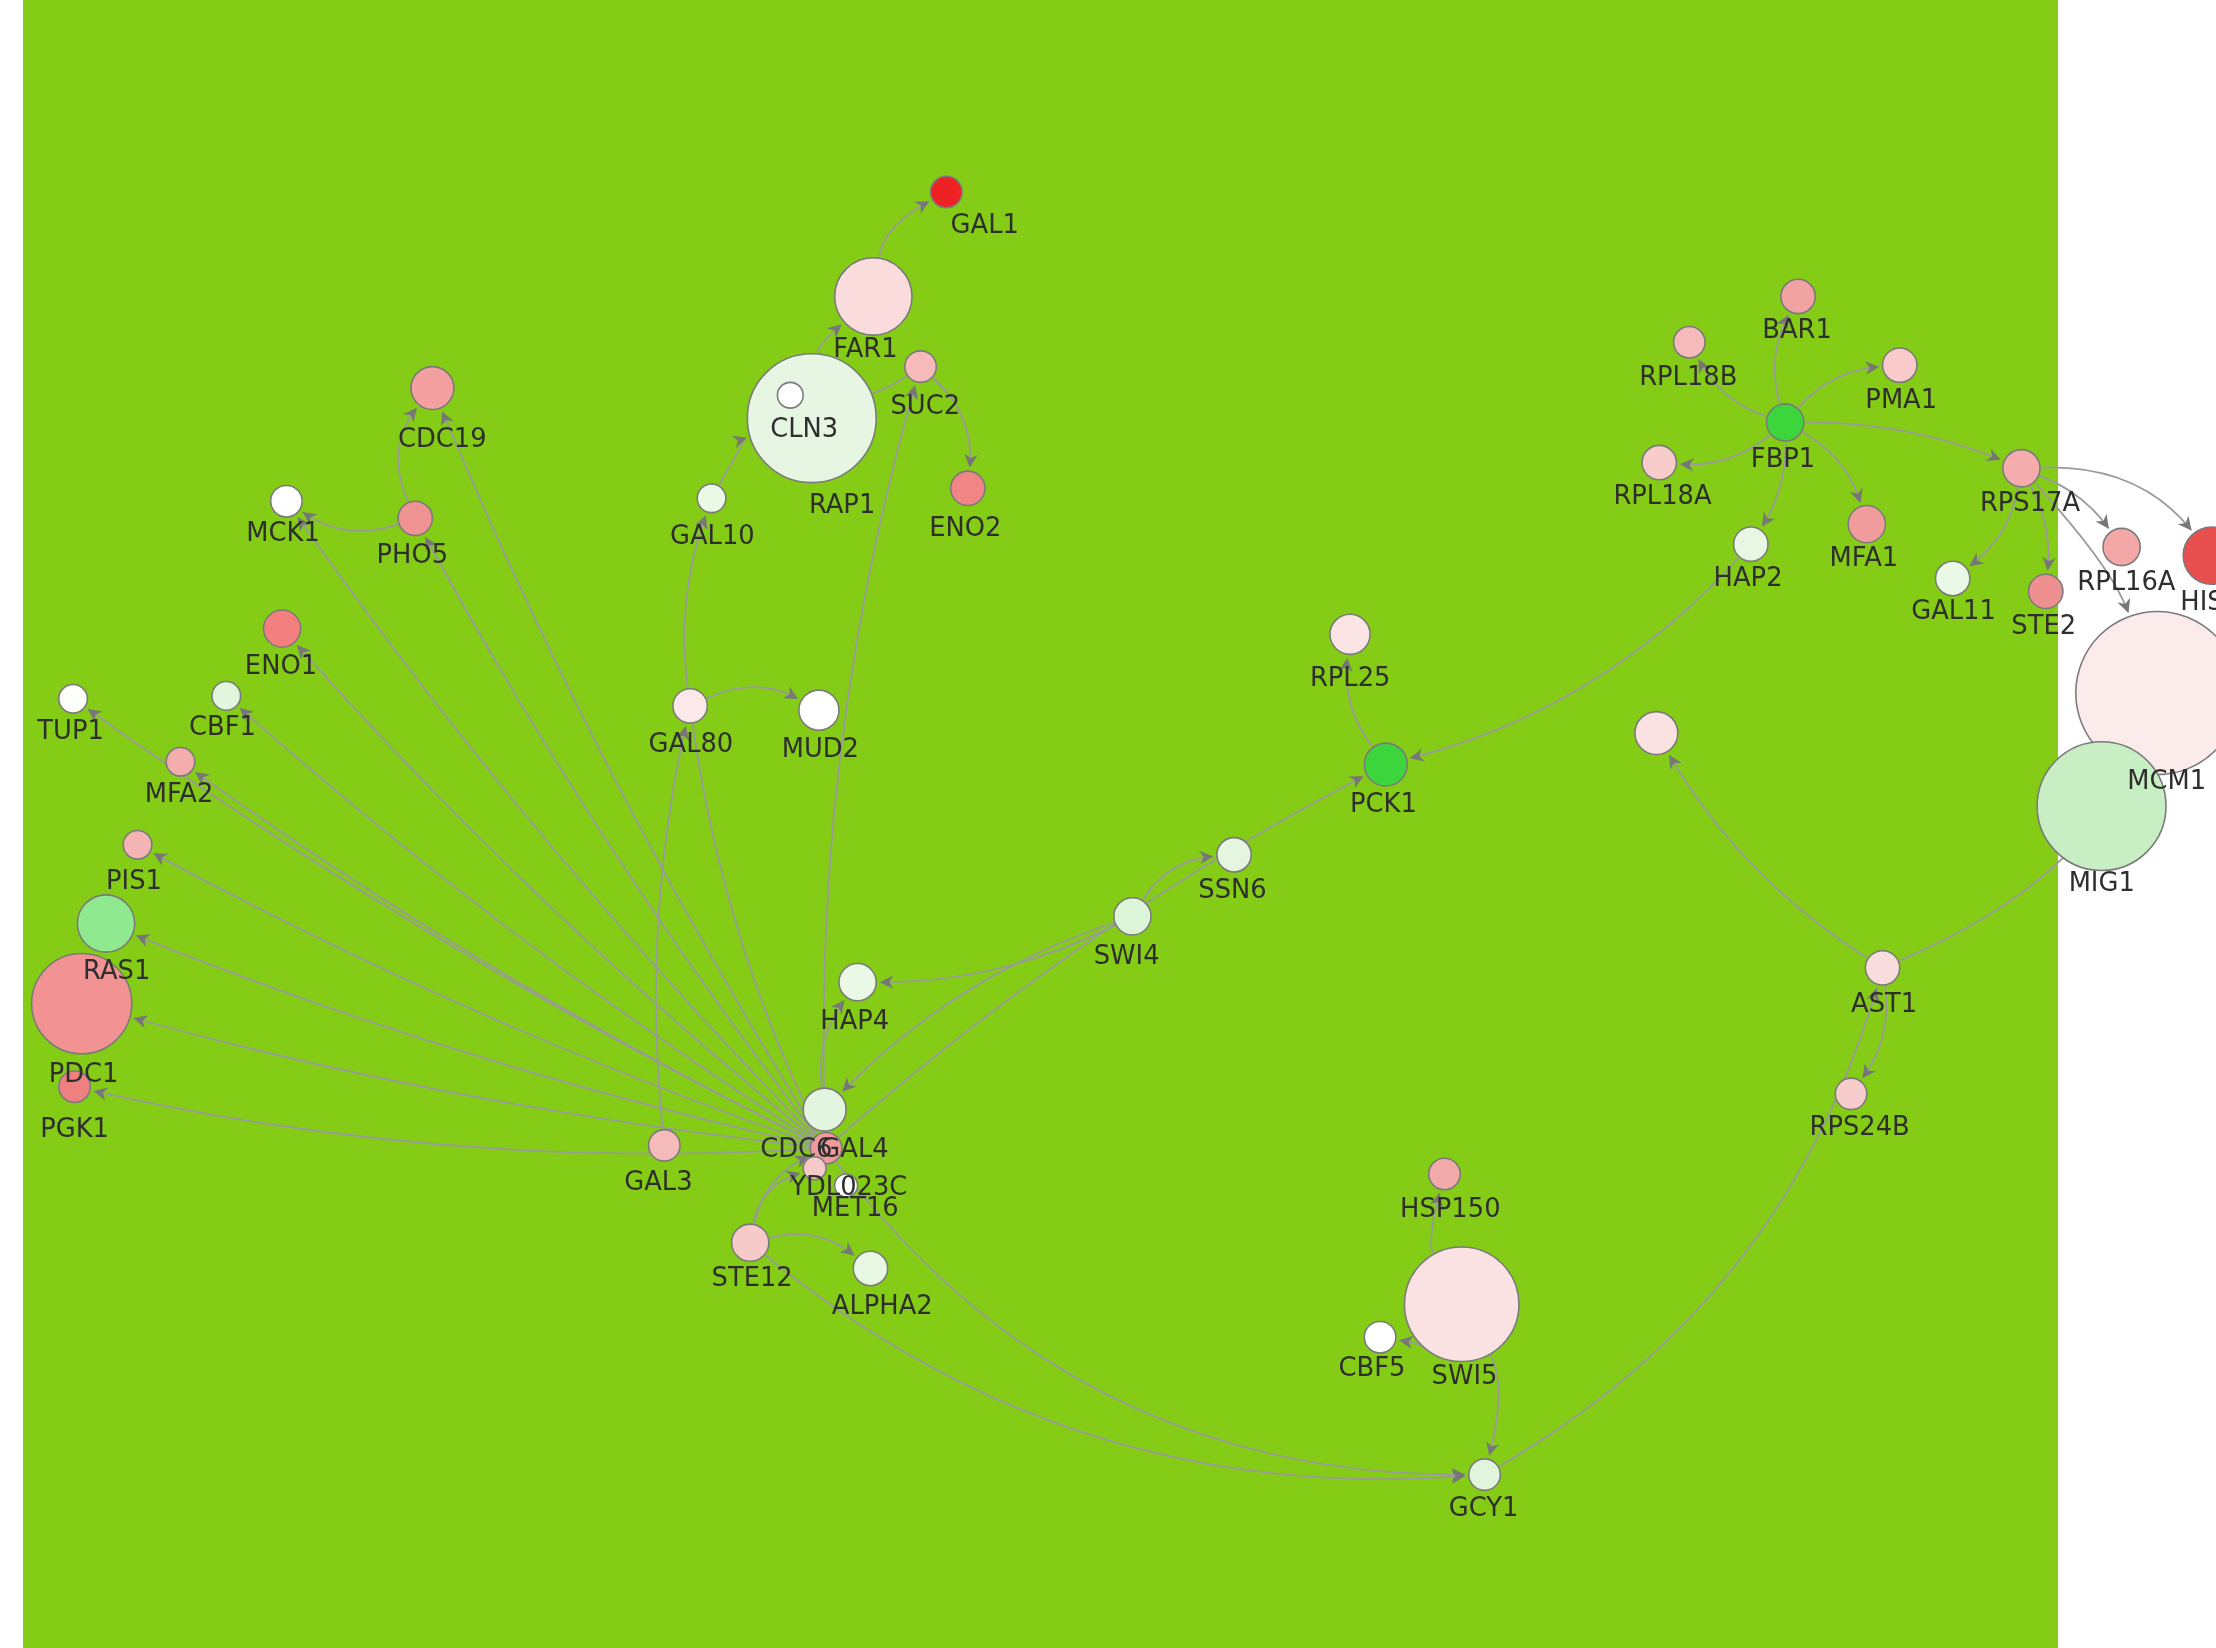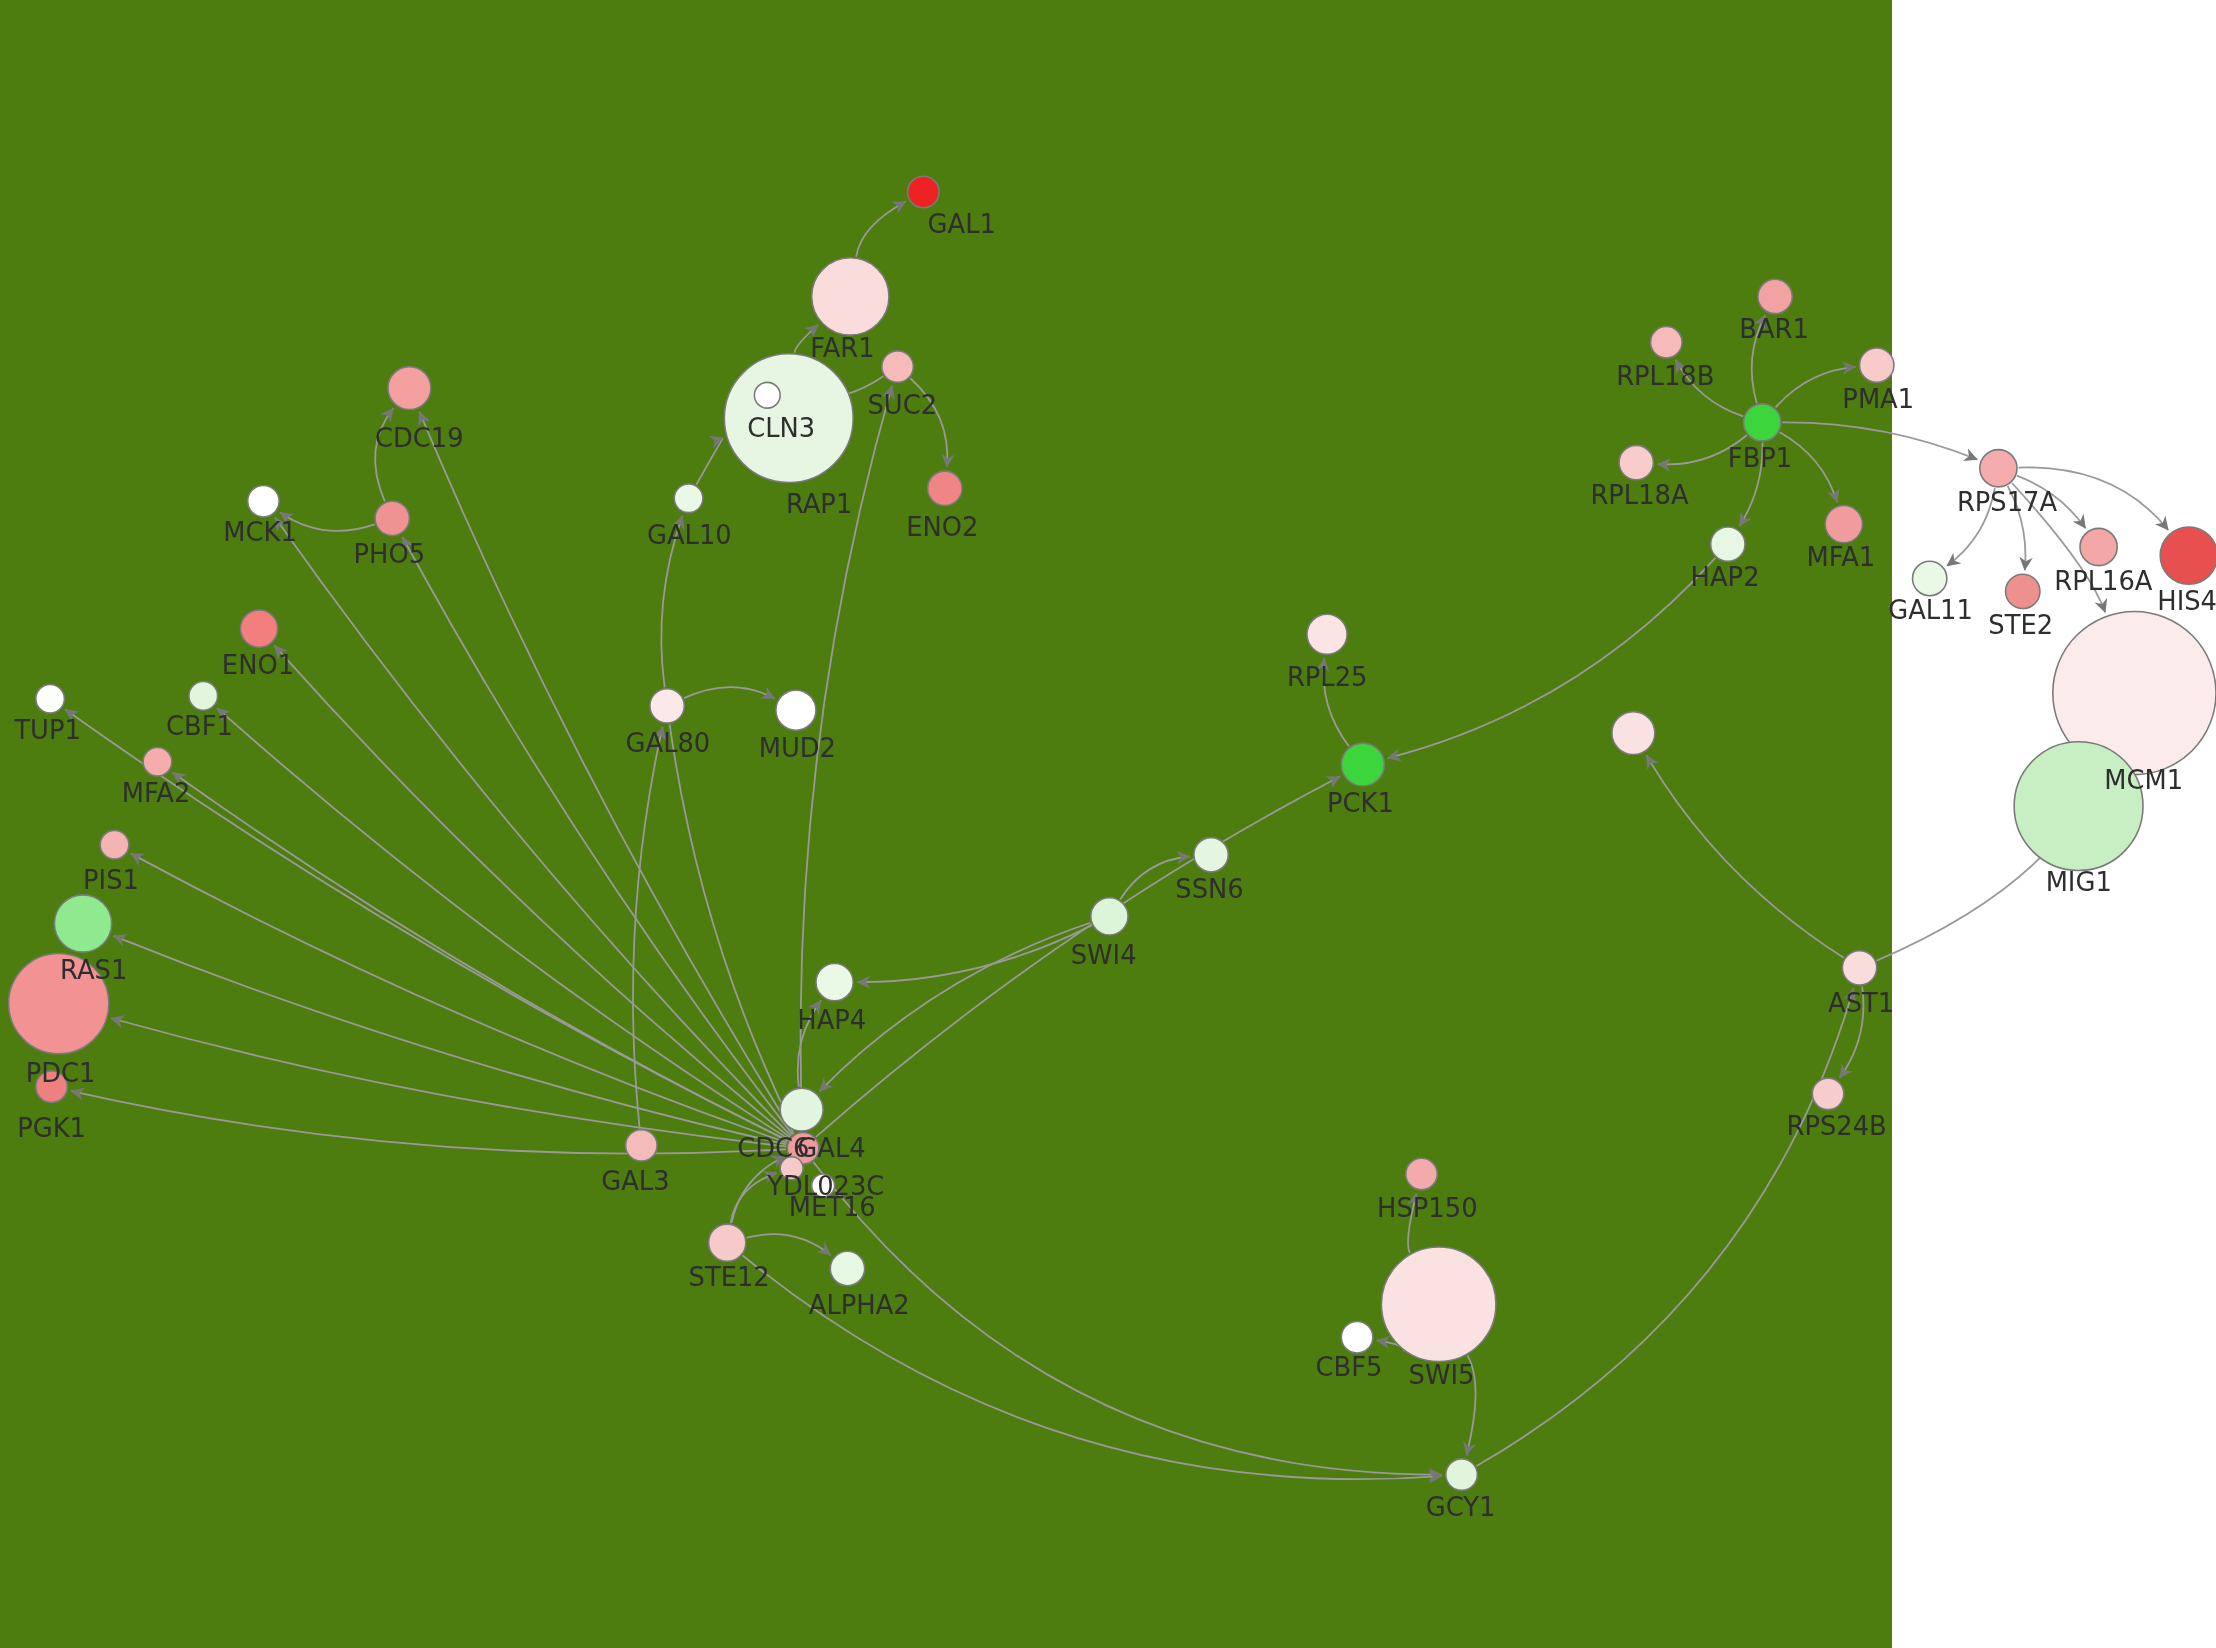--- a/index.html
+++ b/index.html
@@ -1,17 +1,17 @@
 <!DOCTYPE html>
 <html style="font-size:12.4px"><head>
 <meta charset="utf-8">
 <style>
   html,body{margin:0;padding:0;background:#ffffff;}
   body{width:2216px;height:1648px;overflow:hidden;font-family:"DejaVu Sans",sans-serif;}
-  #graph-canvas{width:1892px;height:1648px;position:relative;background:#4d7c0f;}
+  #graph-canvas{width:2035px;height:1648px;position:relative;background:#84cc16;margin-left:23px;}
   svg{display:block;}
   .edge{fill:none;stroke:#9a9a9a;stroke-width:1.25;}
   .node{stroke:#7a7a7a;stroke-width:1.1;}
   .node-label{font-family:"DejaVu Sans",sans-serif;font-size:18px;fill:#2e2e2e;}
 </style>
 </head>
 <body>
 
 <div id="graph-canvas">
     <svg width="2216" height="1648" viewBox="0 0 1548 1151">

